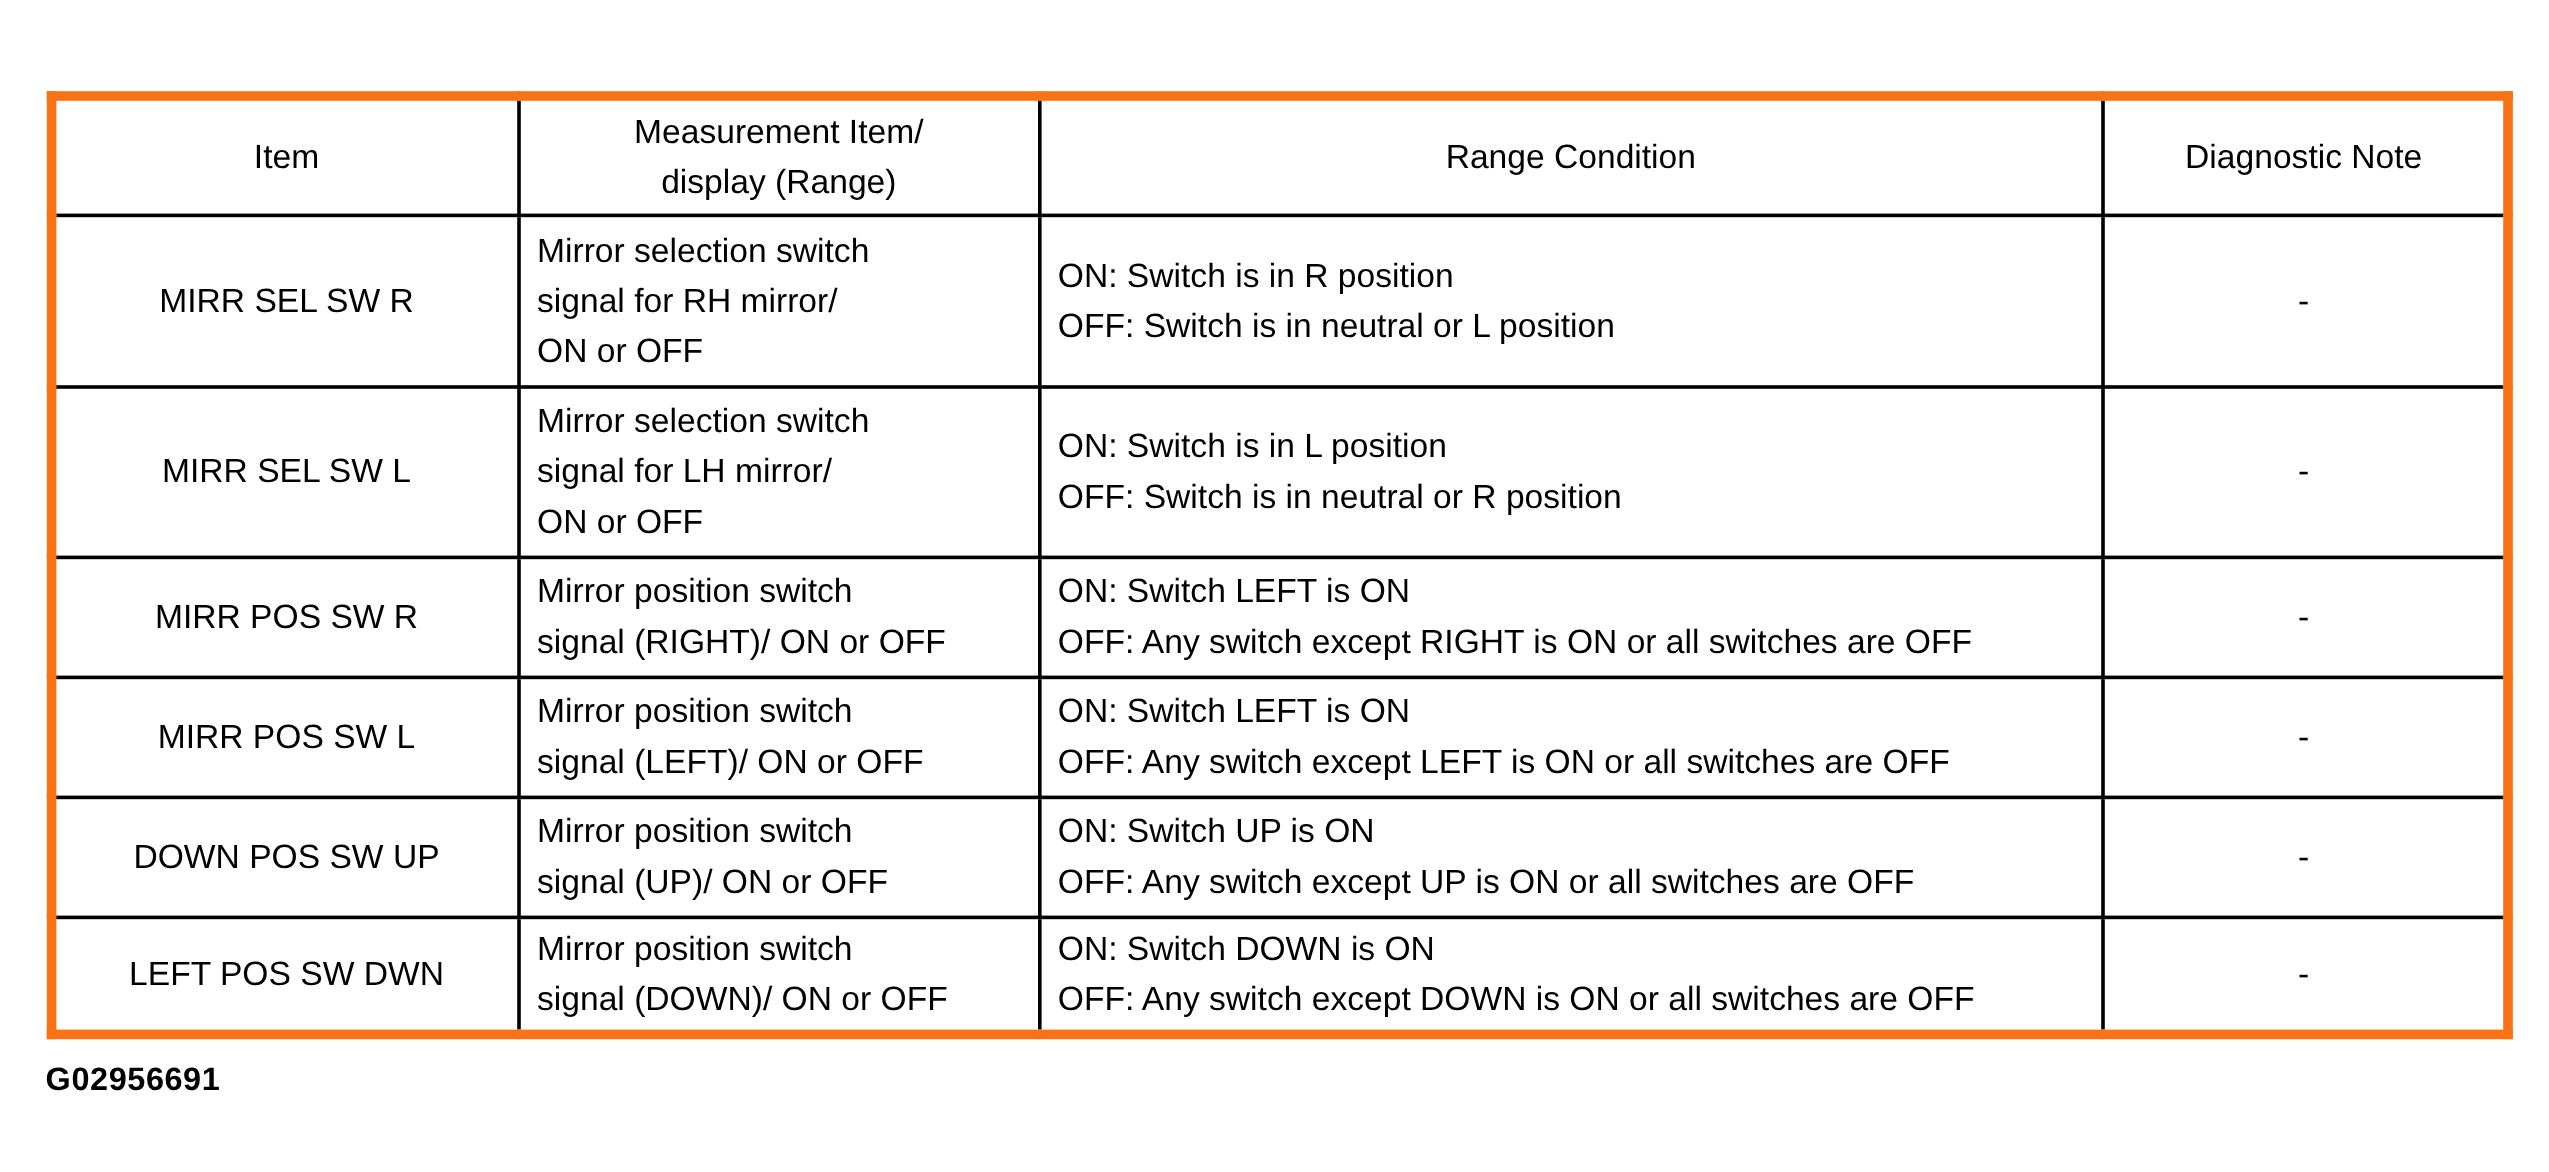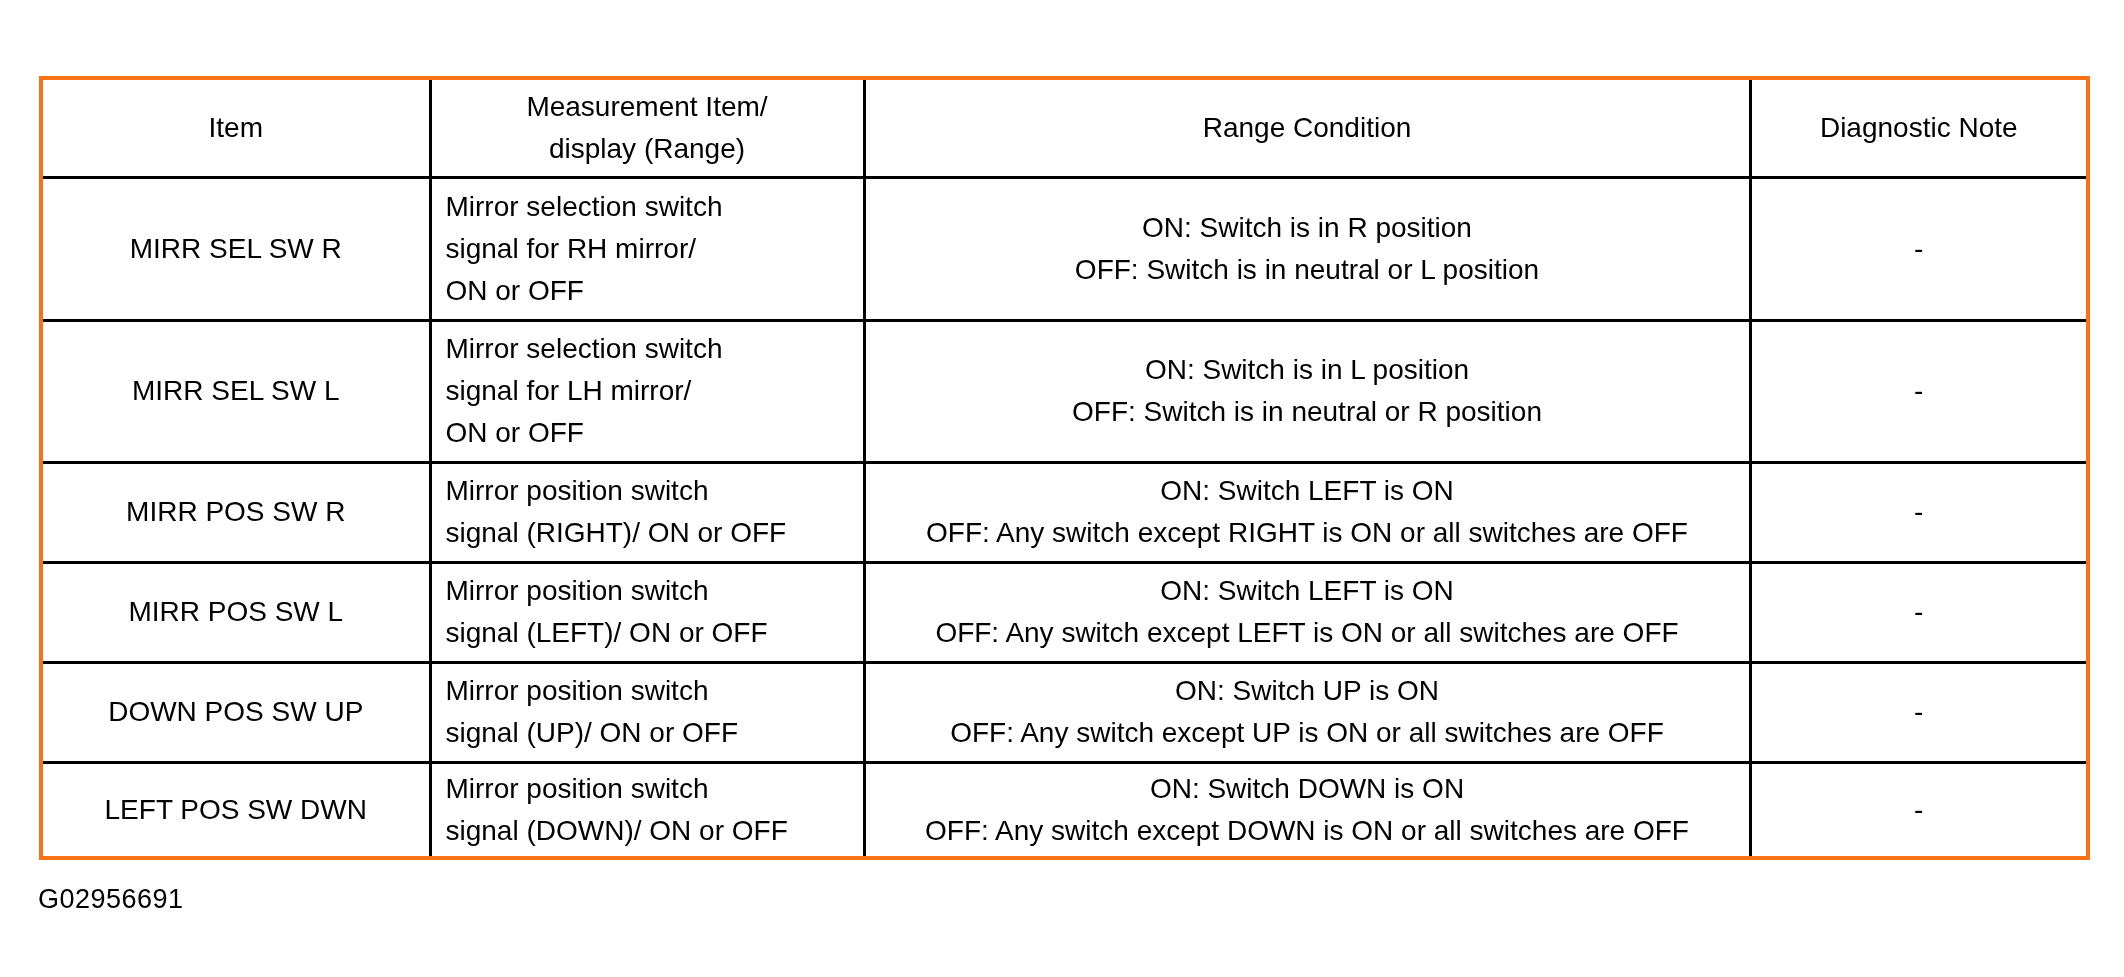--- a/index.html
+++ b/index.html
@@ -14,48 +14,48 @@
     font-family: "Liberation Sans", sans-serif;
     color: #000000;
   }
   table.doc-table {
     position: absolute;
     left: 39px;
     top: 76px;
     width: 2047px;
     border-collapse: collapse;
     table-layout: fixed;
-    border: 4px solid #f97316;
+    border: 8px solid #f97316;
   }
   table.doc-table th,
   table.doc-table td {
     border: 3px solid #000000;
     font-size: 28px;
     font-weight: normal;
     vertical-align: middle;
     padding: 4px 14px;
     line-height: 42px;
     overflow: hidden;
   }
   th.col-header { text-align: center; }
   td.item-cell { text-align: center; }
   td.measurement-cell { text-align: left; line-height: 40px; }
-  td.condition-cell { text-align: center; padding-left: 18px; }
+  td.condition-cell { text-align: left; padding-left: 18px; }
   td.note-cell { text-align: center; }
   tr.header-row  { height: 99px; }
   tr.row-tall-1  { height: 143px; }
   tr.row-tall-2  { height: 142px; }
   tr.row-std     { height: 100px; }
   tr.row-last    { height: 96px; }
   .figure-id {
     position: absolute;
     left: 38px;
     top: 884px;
     font-size: 27px;
-    font-weight: normal;
+    font-weight: bold;
     letter-spacing: 0.5px;
   }
 </style>
 </head>
 <body>
 
 <table class="doc-table">
   <colgroup>
     <col style="width:389px">
     <col style="width:434px">

